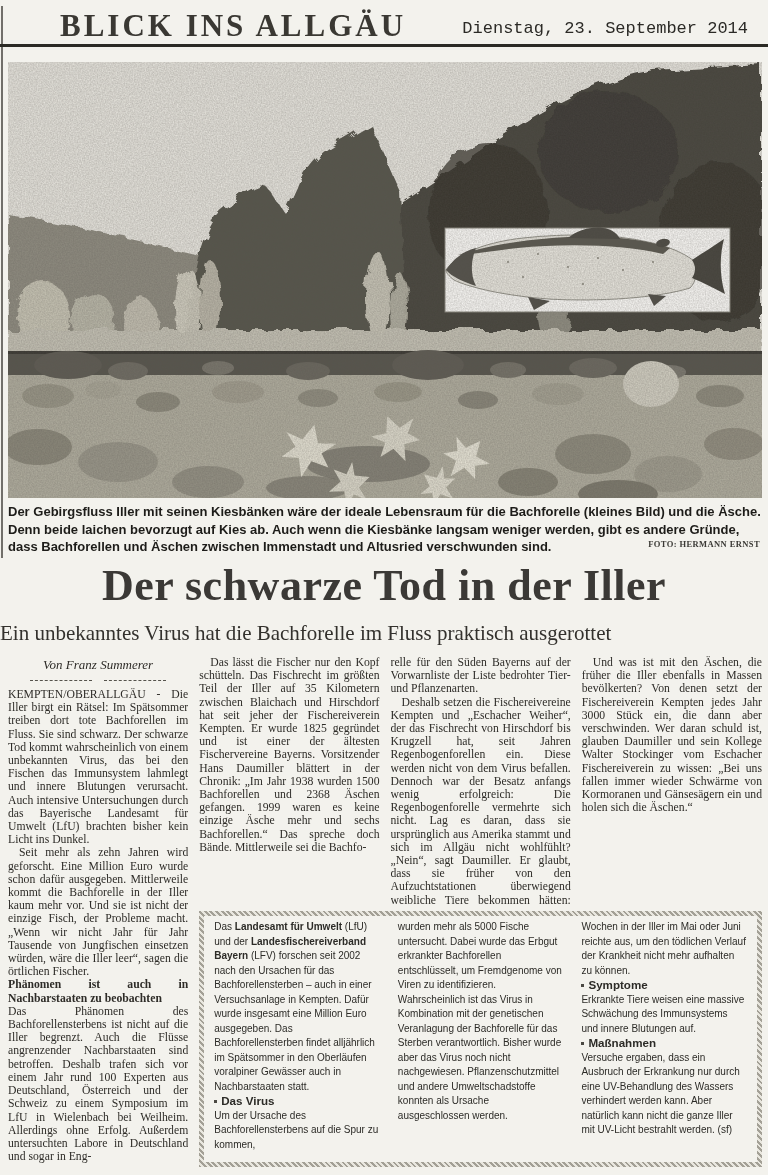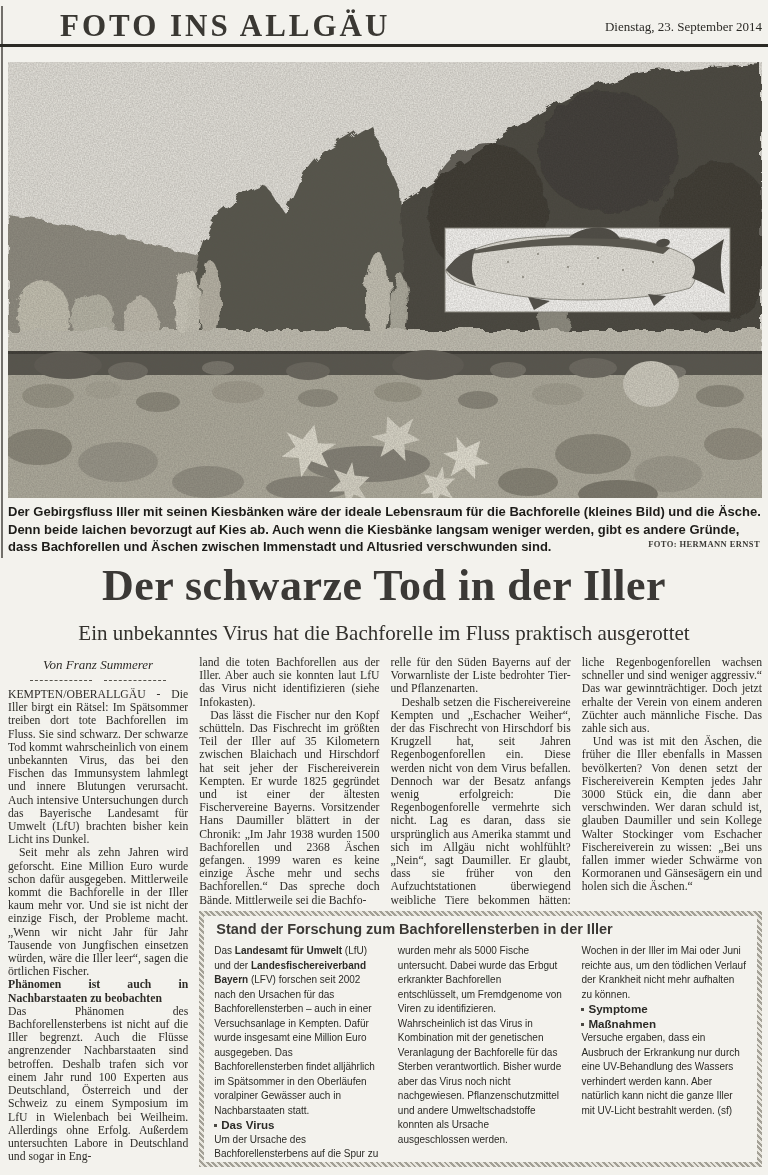--- a/index.html
+++ b/index.html
@@ -3,35 +3,35 @@
 <meta charset="utf-8">
 <style>
   html,body{margin:0;padding:0;background:#e8e6e1;}
   .page{position:relative;width:768px;height:1175px;background:#f3f2ed;overflow:hidden;
         font-family:"Liberation Serif",serif;color:#2d2b27;}
   .scan-edge{position:absolute;left:1px;top:6px;width:2px;height:552px;background:#45433d;opacity:.75;}
 
   
   .masthead-title{position:absolute;left:60px;top:8px;font-size:31px;font-weight:bold;
         letter-spacing:3px;color:#3a3833;font-family:"Liberation Serif",serif;}
-  .masthead-date{position:absolute;right:6px;top:19px;font-family:Liberation Serif, serif;
-        font-size:13px;color:#2b2a26;}
+  .masthead-date{position:absolute;right:20px;top:19px;font-family:Liberation Mono, monospace;
+        font-size:17px;color:#2b2a26;}
   .masthead-rule{position:absolute;left:0;top:44px;width:768px;height:3px;background:#2b2a25;}
 
   
   .photo{position:absolute;left:8px;top:62px;width:754px;height:436px;}
   .caption{position:absolute;left:8px;top:503px;width:754px;font-family:"Liberation Sans",sans-serif;
         font-weight:700;font-size:13px;line-height:17.5px;color:#1d1c19;}
   .credit{position:absolute;right:2px;bottom:2px;font-size:8.5px;font-weight:700;
         letter-spacing:.4px;color:#3a3935;font-family:Liberation Serif, serif;}
 
   
   .headline{position:absolute;left:0;top:562px;width:768px;text-align:center;font-weight:700;
         font-size:44px;line-height:48px;color:#3b3936;letter-spacing:.5px;}
-  .subheadline{position:absolute;left:0;top:620px;width:768px;text-align:center;
+  .subheadline{position:absolute;left:0;top:620px;width:768px;
         font-size:21px;line-height:26px;color:#33312d;}
 
   
   .body{position:absolute;left:8px;top:656px;width:754px;height:511px;display:grid;
         grid-template-columns:repeat(4,1fr);grid-template-rows:252px auto;column-gap:11px;}
   .col{overflow:hidden;}
   .c1{grid-row:1 / span 2;}
   .bodytext p{margin:0;text-align:justify;font-size:11.7px;line-height:13.2px;color:#2e2c28;}
   .bodytext p.ind{text-indent:11px;}
   .byline{text-align:center;font-style:italic;font-size:13px;line-height:16px;margin:1px 0 2px;}
@@ -50,21 +50,21 @@
   .ib .ib-h{font-weight:700;font-size:11.6px;line-height:14.5px;margin-left:7px;position:relative;}
   .ib .ib-h::before{content:"";position:absolute;left:-7px;top:6px;width:3px;height:3px;background:#4a4842;}
   .ib b{font-weight:700;}
 </style>
 </head>
 <body>
 
 <div class="page">
   <div class="scan-edge"></div>
 
-  <div class="masthead-title">FOTO INS ALLGÄU</div>
+  <div class="masthead-title">BLICK INS ALLGÄU</div>
   <div class="masthead-date">Dienstag, 23. September 2014</div>
   <div class="masthead-rule"></div>
 
   <div class="photo">
     <svg width="754" height="436" viewBox="0 0 754 436" xmlns="http://www.w3.org/2000/svg">
       <defs>
         <filter id="rough" x="-8%" y="-8%" width="116%" height="116%">
           <feTurbulence type="fractalNoise" baseFrequency="0.055" numOctaves="3" seed="7" result="t"></feTurbulence>
           <feDisplacementMap in="SourceGraphic" in2="t" scale="12"></feDisplacementMap>
         </filter>
@@ -193,48 +193,46 @@
           <span></span>
           <span></span>
         </div>
       <p>KEMPTEN/OBERALLGÄU - Die Iller birgt ein Rätsel: Im Spätsommer treiben dort tote Bachforellen im Fluss. Sie sind schwarz. Der schwarze Tod kommt wahrscheinlich von einem unbekannten Virus, das bei den Fischen das Immunsystem lahmlegt und innere Blutungen verursacht. Auch intensive Untersuchungen durch das Bayerische Landesamt für Umwelt (LfU) brachten bisher kein Licht ins Dunkel.</p>
       <p class="ind">Seit mehr als zehn Jahren wird geforscht. Eine Million Euro wurde schon dafür ausgegeben. Mittlerweile kommt die Bachforelle in der Iller kaum mehr vor. Und sie ist nicht der einzige Fisch, der Probleme macht. „Wenn wir nicht Jahr für Jahr Tausende von Jungfischen einsetzen würden, wäre die Iller leer“, sagen die örtlichen Fischer.</p>
       <p class="crosshead">Phänomen ist auch in Nachbarstaaten zu beobachten</p>
       <p>Das Phänomen des Bachforellensterbens ist nicht auf die Iller begrenzt. Auch die Flüsse angrenzender Nachbarstaaten sind betroffen. Deshalb trafen sich vor einem Jahr rund 100 Experten aus Deutschland, Österreich und der Schweiz zu einem Symposium im LfU in Wielenbach bei Weilheim. Allerdings ohne Erfolg. Außerdem untersuchten Labore in Deutschland und sogar in Eng-</p>
     </div>
 
     <div class="col">
-      <p>land die toten Bachforellen aus der Iller. Aber auch sie konnten laut LfU das Virus nicht identifizieren (siehe Infokasten).</p>
       <p class="ind">Das lässt die Fischer nur den Kopf schütteln. Das Fischrecht im größten Teil der Iller auf 35 Kilometern zwischen Blaichach und Hirschdorf hat seit jeher der Fischereiverein Kempten. Er wurde 1825 gegründet und ist einer der ältesten Fischervereine Bayerns. Vorsitzender Hans Daumiller blättert in der Chronik: „Im Jahr 1938 wurden 1500 Bachforellen und 2368 Äschen gefangen. 1999 waren es keine einzige Äsche mehr und sechs Bachforellen.“ Das spreche doch Bände. Mittlerweile sei die Bachfo-</p>
     </div>
 
     <div class="col">
       <p>relle für den Süden Bayerns auf der Vorwarnliste der Liste bedrohter Tier- und Pflanzenarten.</p>
       <p class="ind">Deshalb setzen die Fischereivereine Kempten und „Eschacher Weiher“, der das Fischrecht von Hirschdorf bis Krugzell hat, seit Jahren Regenbogenforellen ein. Diese werden nicht von dem Virus befallen. Dennoch war der Besatz anfangs wenig erfolgreich: Die Regenbogenforelle vermehrte sich nicht. Lag es daran, dass sie ursprünglich aus Amerika stammt und sich im Allgäu nicht wohlfühlt? „Nein“, sagt Daumiller. Er glaubt, dass sie früher von den Aufzuchtstationen überwiegend weibliche Tiere bekommen hätten: „Weib-</p>
     </div>
 
     <div class="col">
-      <p>liche Regenbogenforellen wachsen schneller und sind weniger aggressiv.“ Das war gewinnträchtiger. Doch jetzt erhalte der Verein von einem anderen Züchter auch männliche Fische. Das zahle sich aus.</p>
       <p class="ind">Und was ist mit den Äschen, die früher die Iller ebenfalls in Massen bevölkerten? Von denen setzt der Fischereiverein Kempten jedes Jahr 3000 Stück ein, die dann aber verschwinden. Wer daran schuld ist, glauben Daumiller und sein Kollege Walter Stockinger vom Eschacher Fischereiverein zu wissen: „Bei uns fallen immer wieder Schwärme von Kormoranen und Gänsesägern ein und holen sich die Äschen.“</p>
     </div>
 
     <div class="infobox">
-      <div class="infobox-title">Stand der Forschung zum Bachforellensterben in der Iller</div>
       <div class="infobox-cols">
         <div class="ib">
           <p><span>Das </span><b>Landesamt für Umwelt</b><span> (LfU) und der </span><b>Landesfischereiverband Bayern</b><span> (LFV) forschen seit 2002 nach den Ursachen für das Bachforellensterben – auch in einer Versuchsanlage in Kempten. Dafür wurde insgesamt eine Million Euro ausgegeben. Das Bachforellensterben findet alljährlich im Spätsommer in den Oberläufen voralpiner Gewässer auch in Nachbarstaaten statt.</span></p>
           <p class="ib-h">Das Virus</p>
           <p>Um der Ursache des Bachforellensterbens auf die Spur zu kommen,</p>
         </div>
         <div class="ib">
           <p>wurden mehr als 5000 Fische untersucht. Dabei wurde das Erbgut erkrankter Bachforellen entschlüsselt, um Fremdgenome von Viren zu identifizieren. Wahrscheinlich ist das Virus in Kombination mit der genetischen Veranlagung der Bachforelle für das Sterben verantwortlich. Bisher wurde aber das Virus noch nicht nachgewiesen. Pflanzenschutzmittel und andere Umweltschadstoffe konnten als Ursache ausgeschlossen werden.</p>
 
         </div>
         <div class="ib">
           <p>Wochen in der Iller im Mai oder Juni reichte aus, um den tödlichen Verlauf der Krankheit nicht mehr aufhalten zu können.</p>
           <p class="ib-h">Symptome</p>
+          <p>Erkrankte Tiere weisen eine massive Schwächung des Immunsystems und innere Blutungen auf.</p>
           <p class="ib-h">Maßnahmen</p>
           <p>Versuche ergaben, dass ein Ausbruch der Erkrankung nur durch eine UV-Behandlung des Wassers verhindert werden kann. Aber natürlich kann nicht die ganze Iller mit UV-Licht bestrahlt werden. (sf)</p>
         </div>
       </div>
     </div>
   </div>
 </div>
 
 </body></html>

